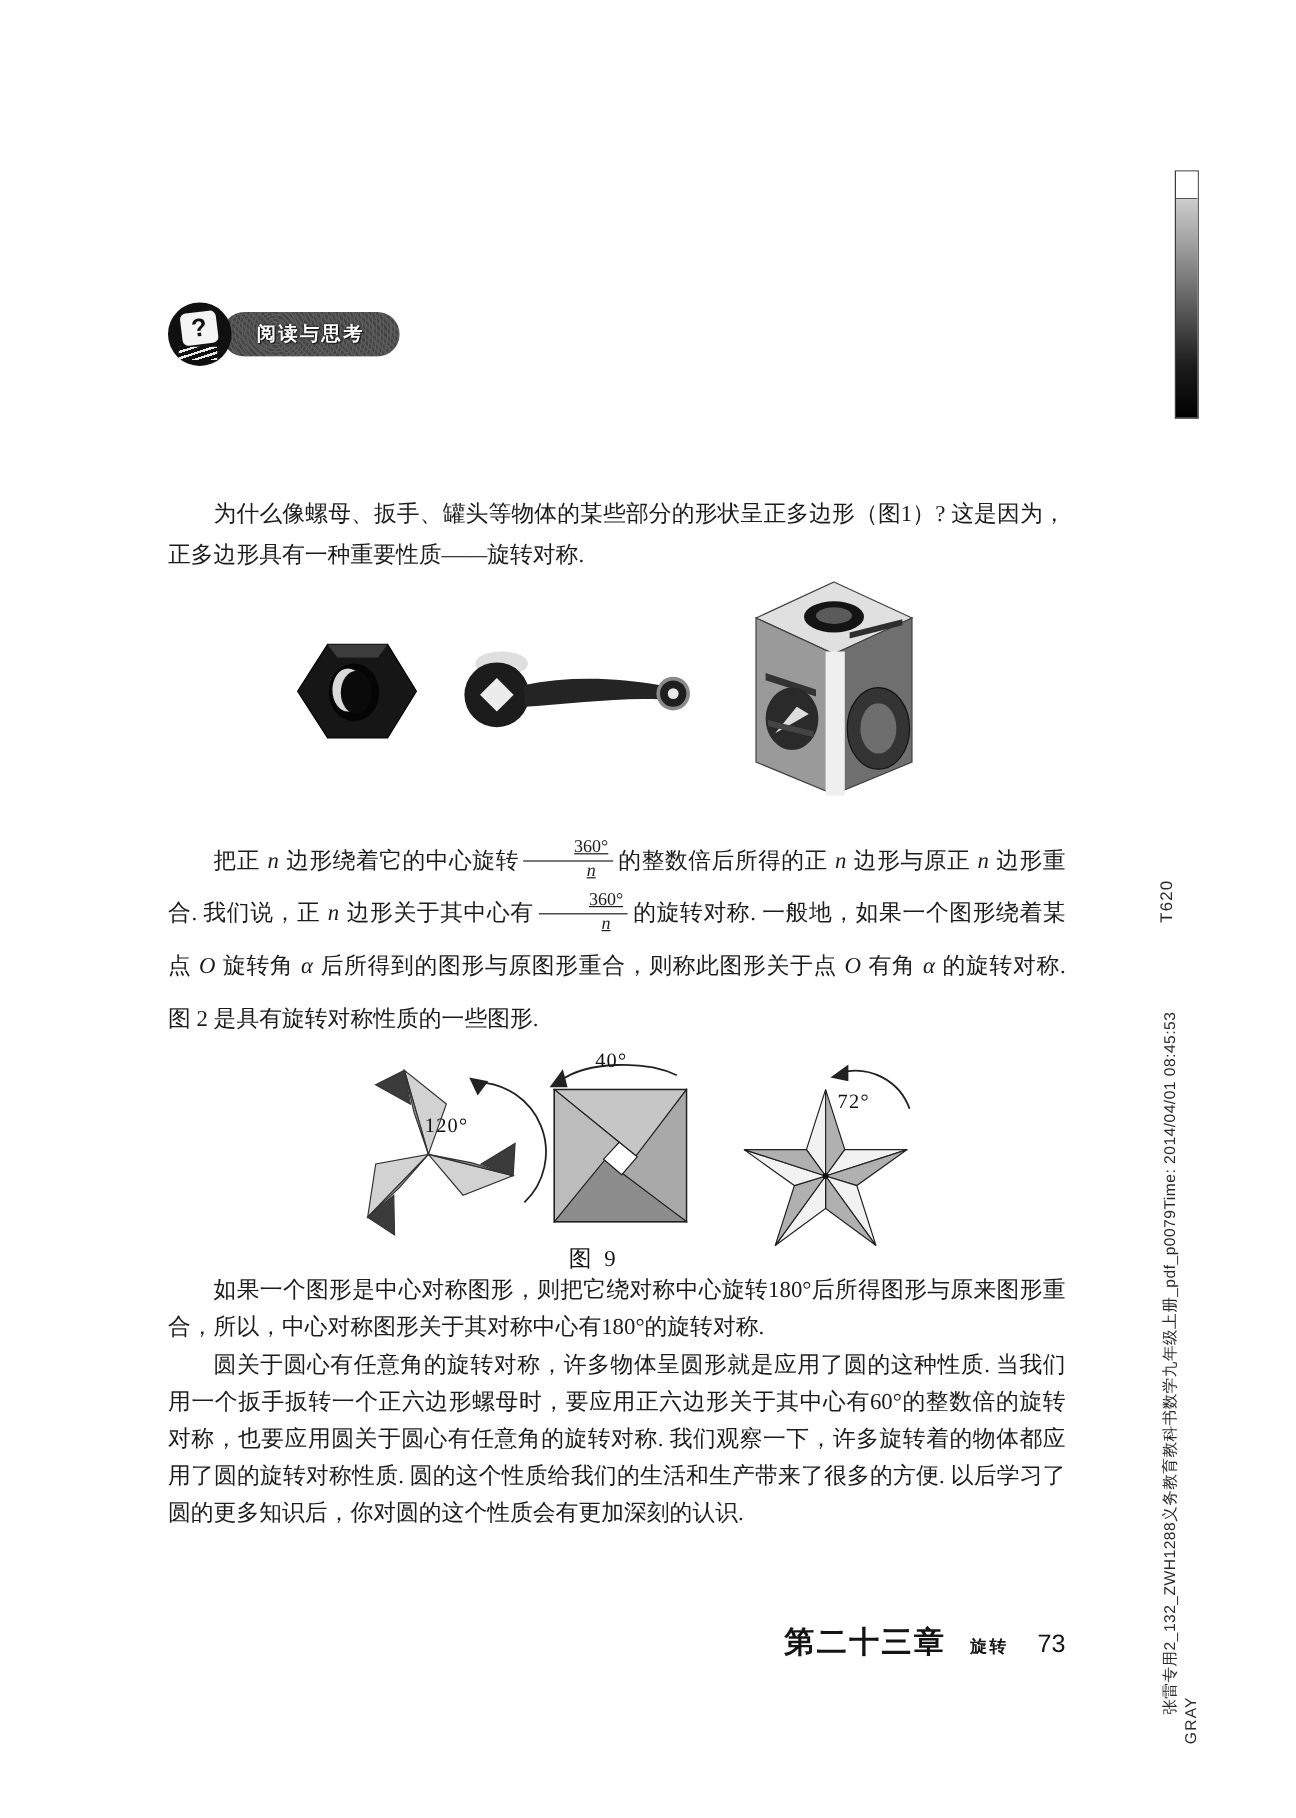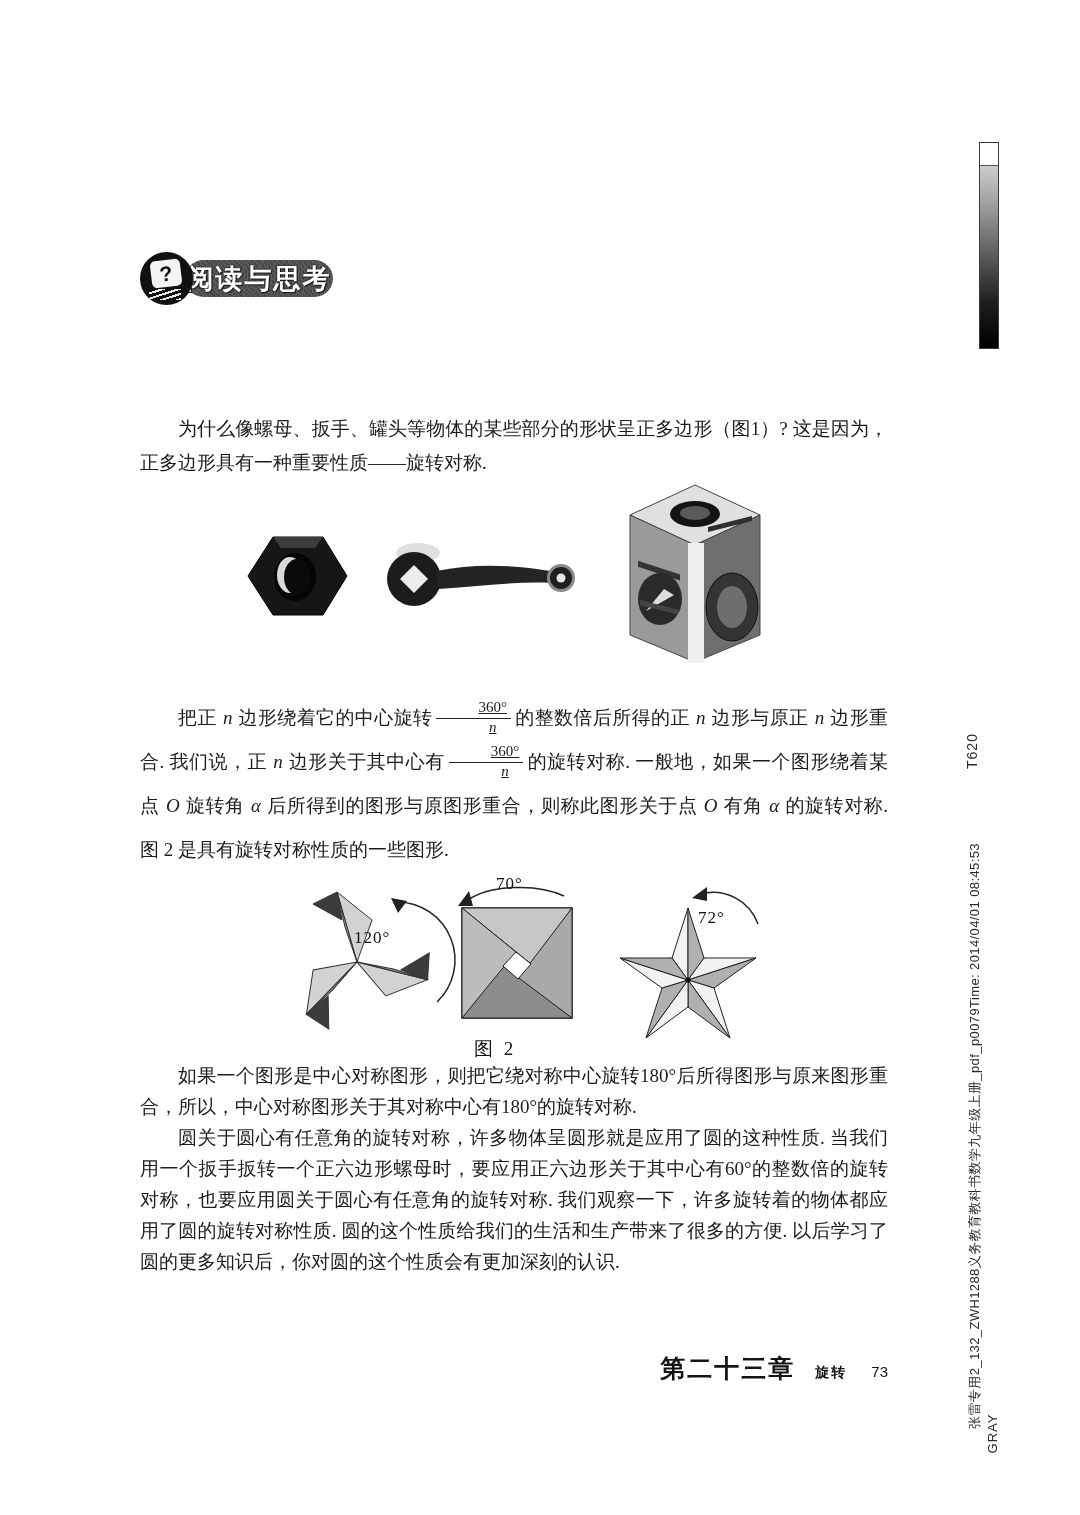--- a/index.html
+++ b/index.html
@@ -11,21 +11,21 @@
   .badge-icon-page{position:absolute;left:11px;top:8px;width:30px;height:27px;background:#f4f4f4;border-radius:5px;
         transform:rotate(-7deg);display:flex;align-items:center;justify-content:center;
         font-family:"Liberation Sans",sans-serif;font-weight:bold;font-size:21px;color:#101010;}
   .badge-icon-pages{position:absolute;left:9px;bottom:5px;width:32px;height:11px;
         background:repeating-linear-gradient(-18deg,#e8e8e8 0 2px,transparent 2px 5px);}
   .badge-bar{position:absolute;left:45px;top:10px;width:148px;height:37px;border-radius:19px;
         background:#4a4a4a;
         background-image:repeating-radial-gradient(circle at 30% 40%, #5c5c5c 0 1px, transparent 1px 3px),
                          repeating-linear-gradient(45deg,#444 0 2px,#555 2px 4px);
         display:flex;align-items:center;justify-content:center;}
-  .badge-label{color:#ffffff;font-size:27px;font-weight:bold;letter-spacing:2px;
+  .badge-label{color:#ffffff;font-size:16px;font-weight:bold;letter-spacing:2px;
         font-family:"Liberation Sans",sans-serif;text-shadow:0 0 2px #000,1px 1px 0 #222;}
   
   .title{position:absolute;left:140px;top:346px;width:748px;text-align:center;
         font-size:27px;letter-spacing:10px;font-weight:500;color:#101010;}
   .para{position:absolute;left:140px;width:748px;font-size:19px;text-align:justify;color:#1c1c1c;}
   .para p{margin:0;text-indent:2em;}
   .p1{top:412px;line-height:34px;}
   .p2{top:696px;line-height:44px;}
   .p34{top:1060px;line-height:31px;}
   .vit{font-style:italic;font-family:"Liberation Serif",serif;padding:0 1px;}
@@ -40,21 +40,21 @@
   .cap1{top:663px;}
   .cap2{top:1036px;}
   .fig2{position:absolute;left:270px;top:870px;width:520px;height:172px;}
   .fig2 svg{position:absolute;}
   .angle-label{position:absolute;font-size:17px;color:#111;letter-spacing:1px;
         font-family:"Liberation Serif",serif;}
   
   .footer{position:absolute;left:140px;top:1352px;width:748px;text-align:right;color:#141414;}
   .footer .chapter{font-size:25px;font-weight:bold;letter-spacing:2px;}
   .footer .section{font-size:14px;font-weight:bold;margin-left:20px;letter-spacing:2px;}
-  .footer .pnum{font-size:15px;margin-left:24px;font-family:"Liberation Sans",sans-serif;}
+  .footer .pnum{font-size:21px;margin-left:24px;font-family:"Liberation Sans",sans-serif;}
   
   .graybar{position:absolute;left:979px;top:142px;width:18px;height:205px;border:1px solid #3a3a3a;
         display:flex;flex-direction:column;}
   .graybar .white{height:22px;background:#ffffff;border-bottom:1px solid #555;}
   .graybar .ramp{flex:1;background:linear-gradient(to bottom,#cccccc 0%,#a6a6a6 18%,#7b7b7b 36%,#4c4c4c 56%,#1c1c1c 76%,#000 100%);}
   .vline{position:absolute;transform:rotate(-90deg);transform-origin:center;white-space:nowrap;
         font-family:"Liberation Sans",sans-serif;color:#2a2a2a;text-align:center;}
   .tcode{left:942px;top:743px;width:60px;font-size:14px;letter-spacing:1px;}
   .wmark{left:645px;top:1127px;width:660px;font-size:13px;letter-spacing:.4px;}
   .graylbl{left:967px;top:1426px;width:50px;font-size:13px;letter-spacing:1px;}
@@ -167,24 +167,24 @@
         <polygon points="78,98 36,156 52,106" fill="#b0b0b0"></polygon>
         <polygon points="78,98 52,106 10,76" fill="#f2f2f2"></polygon>
         <polygon points="78,98 10,76 62,76" fill="#b0b0b0"></polygon>
       </g>
       <circle cx="78" cy="98" r="2.5" fill="#111"></circle>
       <path d="M148 42 A 48 48 0 0 0 90 12" fill="none" stroke="#222" stroke-width="1.5"></path>
       <polygon points="82,16 97,5 97,19" fill="#222"></polygon>
     </svg>
 
     <span class="angle-label" style="left:84px;top:58px">120°</span>
-    <span class="angle-label" style="left:226px;top:4px">70°</span>
+    <span class="angle-label" style="left:226px;top:4px">40°</span>
     <span class="angle-label" style="left:428px;top:38px">72°</span>
   </div>
-  <div class="fig-caption cap2">图 2</div>
+  <div class="fig-caption cap2">图 9</div>
 
   <div class="para p34">
     <p>如果一个图形是中心对称图形，则把它绕对称中心旋转180°后所得图形与原来图形重合，所以，中心对称图形关于其对称中心有180°的旋转对称.</p>
     <p>圆关于圆心有任意角的旋转对称，许多物体呈圆形就是应用了圆的这种性质. 当我们用一个扳手扳转一个正六边形螺母时，要应用正六边形关于其中心有60°的整数倍的旋转对称，也要应用圆关于圆心有任意角的旋转对称. 我们观察一下，许多旋转着的物体都应用了圆的旋转对称性质. 圆的这个性质给我们的生活和生产带来了很多的方便. 以后学习了圆的更多知识后，你对圆的这个性质会有更加深刻的认识.</p>
   </div>
 
   <div class="footer">
     <span class="chapter">第二十三章</span><span class="section">旋转</span><span class="pnum">73</span>
   </div>
 

